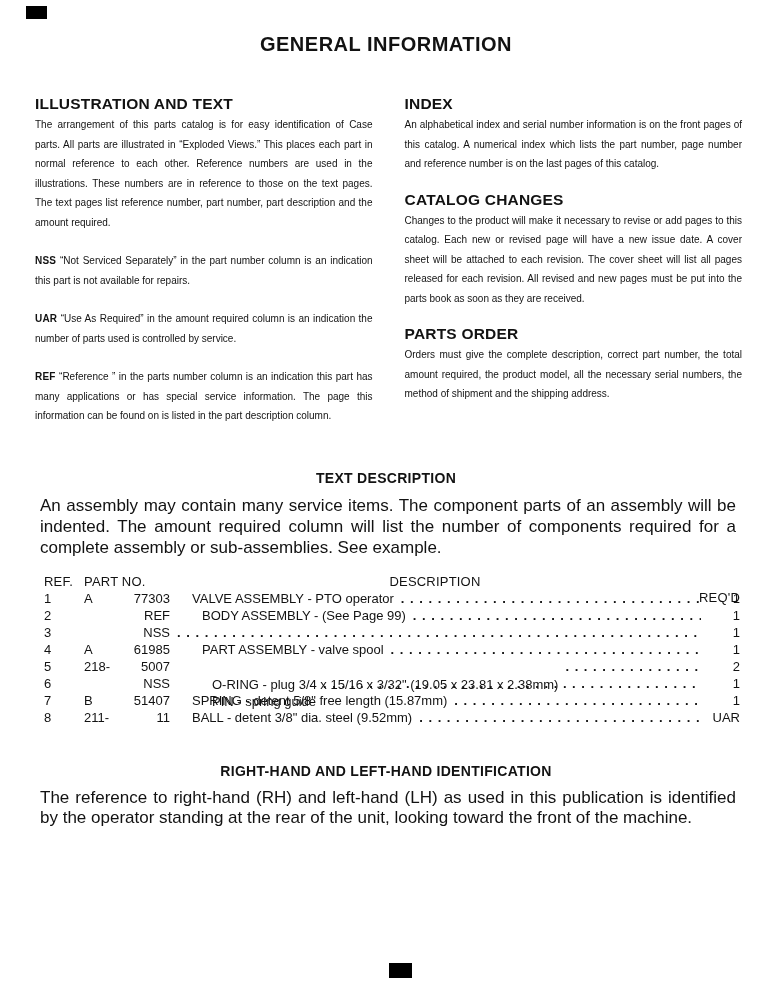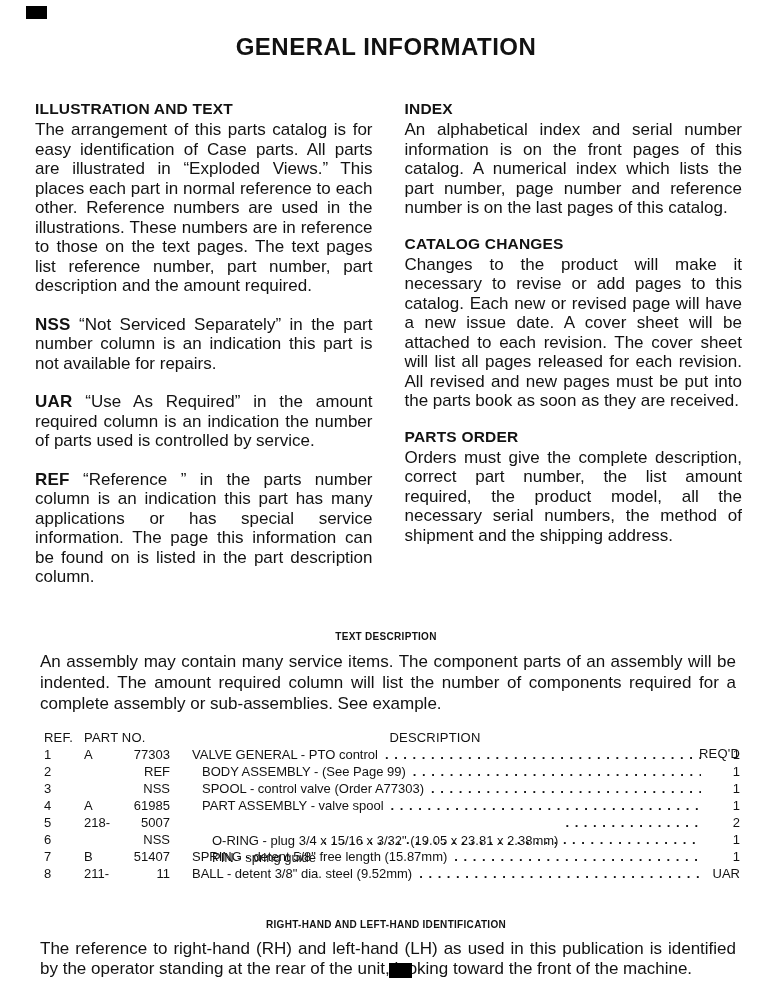--- a/index.html
+++ b/index.html
@@ -12,41 +12,41 @@
     font-family:"Liberation Sans","DejaVu Sans",sans-serif;
     overflow:hidden;
   }
   .scan-mark { position:absolute; background:#000; }
   .mark-tl { left:26px; top:6px; width:21px; height:13px; }
   .mark-bottom { left:389px; top:963px; width:23px; height:15px; }
 
   .doc-title {
     margin:0; padding-top:33px;
     text-align:center;
-    font-size:24px; font-weight:bold; letter-spacing:0.5px;
+    font-size:20px; font-weight:bold; letter-spacing:0.5px;
   }
 
   .columns { display:flex; margin:39px 30px 0 35px; gap:32px;justify-content:flex-end; }
   .col { flex:1; min-width:0; }
   .sec-heading {
     margin:0; font-size:15.5px; font-weight:bold; letter-spacing:0.2px;
     line-height:18px;
   }
   .body-text {
     margin:2px 0 0 0;
-    font-size:17px; line-height:19.5px;
+    font-size:10px; line-height:19.5px;
     text-align:justify;
   }
   .lead-para { margin-top:19px; }
   .lead-para b { letter-spacing:0.2px; }
   .sec-gap { margin-top:17px; }
 
   .center-heading {
     margin:0; text-align:center;
-    font-size:10px; font-weight:bold; letter-spacing:0.3px;
+    font-size:14px; font-weight:bold; letter-spacing:0.3px;
   }
   .text-desc-block { margin-top:44px; }
   .wide-para {
     margin:9px 36px 0 40px;
     font-size:17px; line-height:21px;
     text-align:justify;
   }
   .wide-para.last-left { text-align-last:left; }
 
   
@@ -96,58 +96,57 @@
     </div>
 
     <div class="col">
       <h2 class="sec-heading">INDEX</h2>
       <p class="body-text">An alphabetical index and serial number information is on the front pages of this catalog. A numerical index which lists the part number, page number and reference number is on the last pages of this catalog.</p>
 
       <h2 class="sec-heading sec-gap">CATALOG CHANGES</h2>
       <p class="body-text">Changes to the product will make it necessary to revise or add pages to this catalog. Each new or revised page will have a new issue date. A cover sheet will be attached to each revision. The cover sheet will list all pages released for each revision. All revised and new pages must be put into the parts book as soon as they are received.</p>
 
       <h2 class="sec-heading sec-gap">PARTS ORDER</h2>
-      <p class="body-text">Orders must give the complete description, correct part number, the list amount required, the product model, all the necessary serial numbers, the method of shipment and the shipping address.</p>
+      <p class="body-text">Orders must give the complete description, correct part number, the total amount required, the product model, all the necessary serial numbers, the method of shipment and the shipping address.</p>
     </div>
   </div>
 
   <div class="text-desc-block">
     <h2 class="center-heading">TEXT DESCRIPTION</h2>
     <p class="wide-para last-left">An assembly may contain many service items. The component parts of an assembly will be indented. The amount required column will list the number of components required for a complete assembly or sub-assemblies. See example.</p>
   </div>
 
   <div class="parts-table">
     <div class="trow thead">
       <span class="h-ref">REF.</span>
       <span class="h-part">PART NO.</span>
       <span class="h-desc">DESCRIPTION</span>
       <span class="h-reqd">REQ'D</span>
     </div>
 
     <div class="trow ind-0">
       <span class="c-ref">1</span>
       <span class="c-prefix">A</span>
       <span class="c-part">77303</span>
-      <span class="c-desc">VALVE GENERAL - PTO control</span>
+      <span class="c-desc">VALVE ASSEMBLY - PTO operator</span>
       <span class="c-dots"></span>
       <span class="c-reqd">1</span>
     </div>
     <div class="trow ind-1">
       <span class="c-ref">2</span>
       <span class="c-prefix"></span>
       <span class="c-part">REF</span>
       <span class="c-desc">BODY ASSEMBLY - (See Page 99)</span>
       <span class="c-dots"></span>
       <span class="c-reqd">1</span>
     </div>
     <div class="trow ind-1">
       <span class="c-ref">3</span>
       <span class="c-prefix"></span>
       <span class="c-part">NSS</span>
-      <span class="c-desc">SPOOL - control valve (Order A77303)</span>
       <span class="c-dots"></span>
       <span class="c-reqd">1</span>
     </div>
     <div class="trow ind-1">
       <span class="c-ref">4</span>
       <span class="c-prefix">A</span>
       <span class="c-part">61985</span>
       <span class="c-desc">PART ASSEMBLY - valve spool</span>
       <span class="c-dots"></span>
       <span class="c-reqd">1</span>

